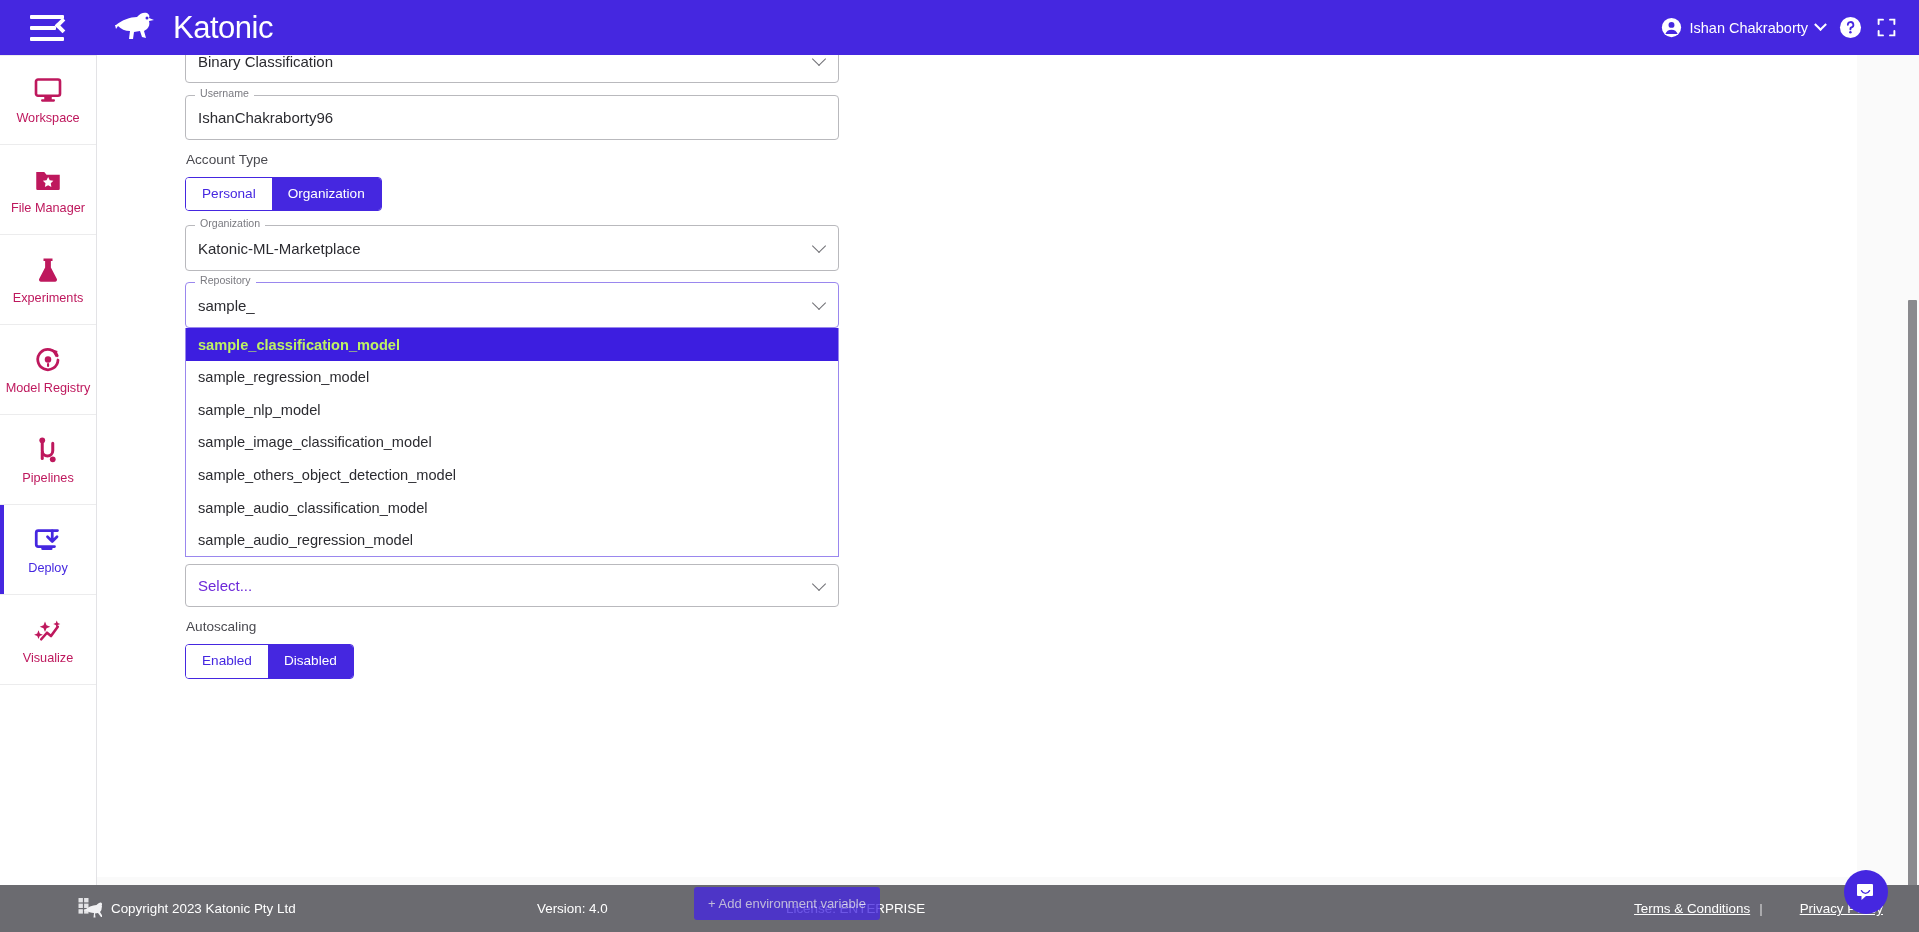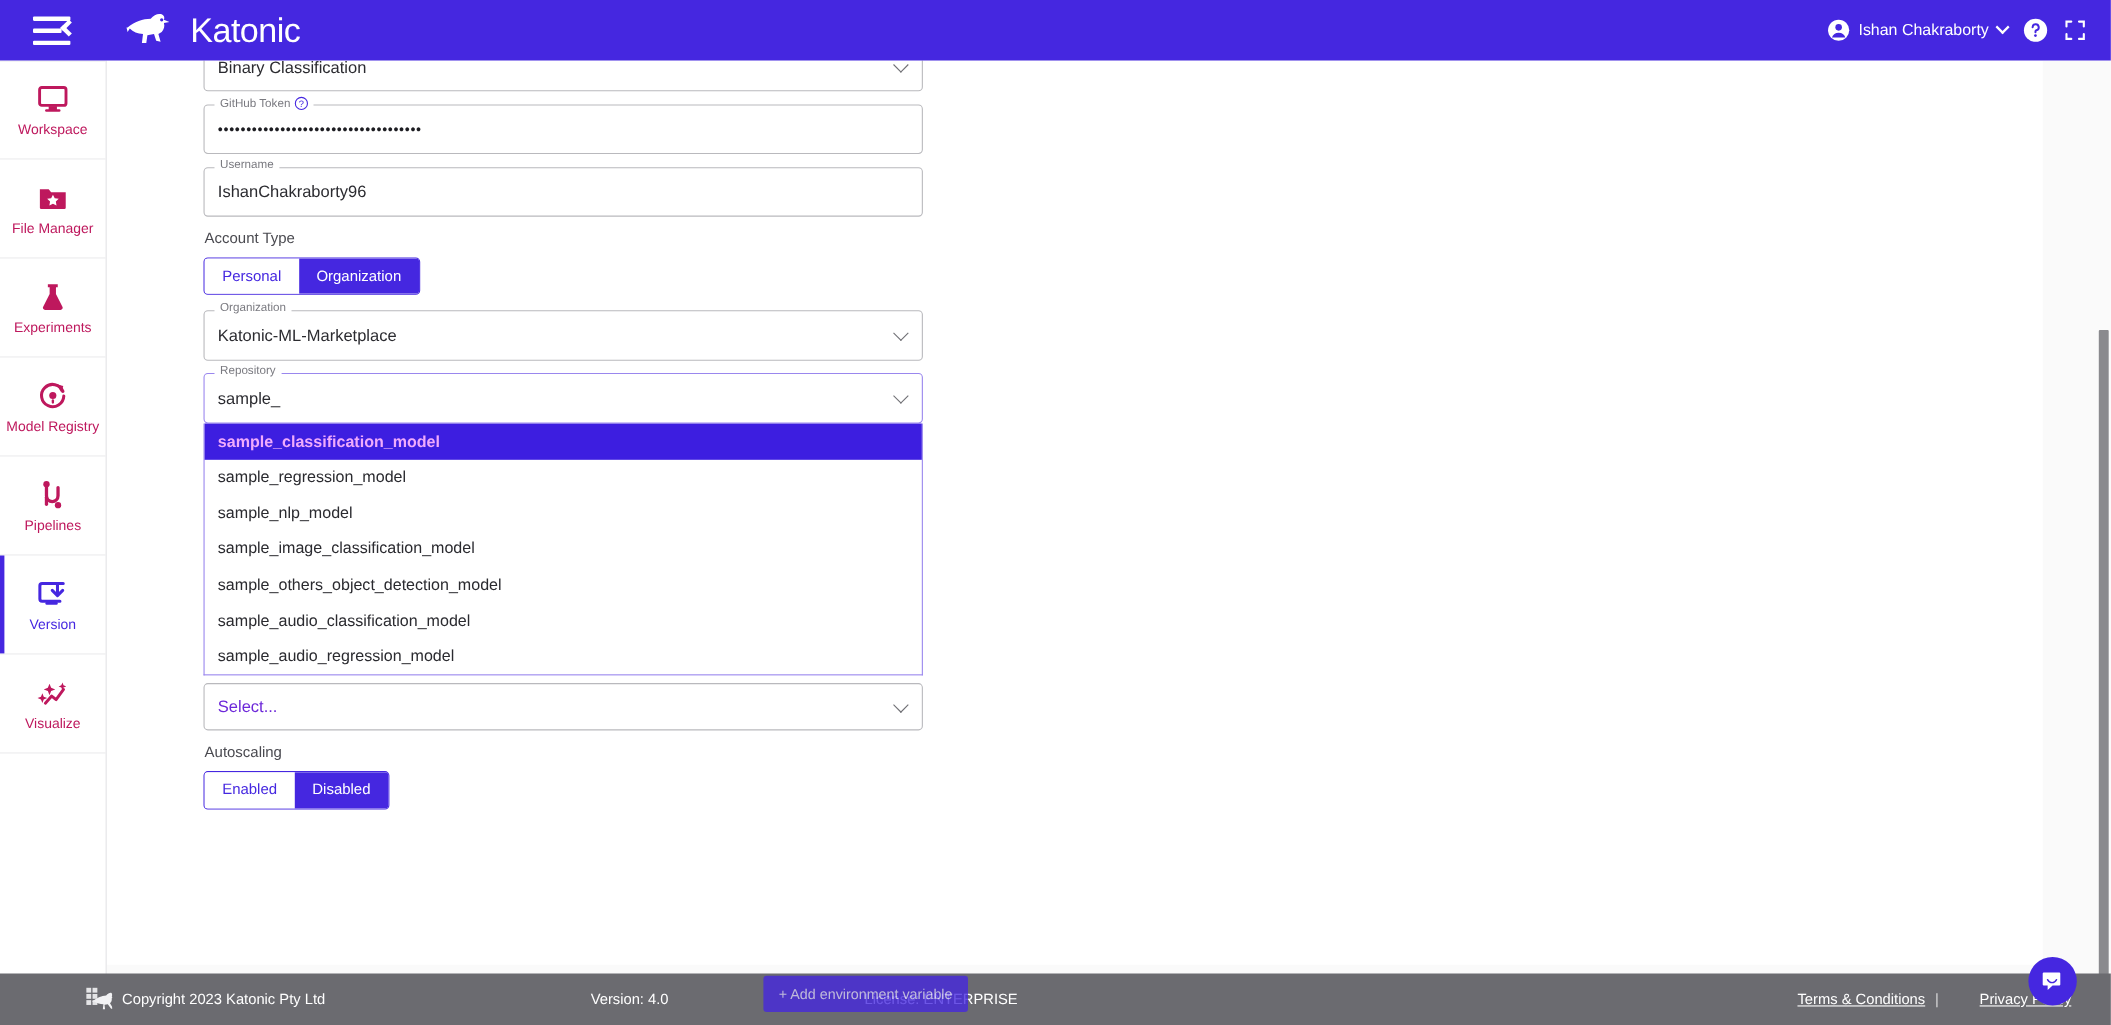--- a/index.html
+++ b/index.html
@@ -208,21 +208,21 @@
   .dd-option {
     height: 32.6px;
     display: flex; align-items: center;
     padding-left: 12px;
     font-size: 14.6px;
     color: #2b2b30;
     cursor: pointer;
   }
   .dd-option.highlight {
     background: #3d1ee0;
-    color: #f0abfc;
+    color: #bef264;
     font-weight: 700;
   }
 
   
   .env-btn {
     position: absolute;
     left: 694px; top: 887px;
     background: #4527e0;
     color: #d7d0f8;
     font-size: 13px;
@@ -381,21 +381,21 @@
       </svg>
       <div class="si-label">Pipelines</div>
     </div>
 
     <div class="side-item active">
       <svg width="30" height="30" viewBox="0 0 24 24">
         <path d="M19.6 4.4H4.2a1.6 1.6 0 0 0-1.6 1.6v9.6a1.6 1.6 0 0 0 1.6 1.6h13" fill="none" stroke="currentColor" stroke-width="2.2" stroke-linecap="round"></path>
         <path d="M15.4 4.6v8.2M11.6 9.4l3.8 3.8 3.8-3.8" fill="none" stroke="currentColor" stroke-width="2.2" stroke-linecap="round" stroke-linejoin="round"></path>
         <rect x="6.6" y="17.8" width="9" height="2.1" rx="1" fill="currentColor"></rect>
       </svg>
-      <div class="si-label">Version</div>
+      <div class="si-label">Deploy</div>
     </div>
 
     <div class="side-item">
       <svg width="30" height="30" viewBox="0 0 24 24">
         <path d="M4.4 12.2l1 2.5 2.5 1-2.5 1-1 2.5-1-2.5-2.5-1 2.5-1z" fill="currentColor"></path>
         <path d="M9.6 5.2l1.2 3 3 1.2-3 1.2-1.2 3-1.2-3-3-1.2 3-1.2z" fill="currentColor"></path>
         <path d="M6.6 19.4l4.6-5.2 3.2 2.6 5.4-7.4" fill="none" stroke="currentColor" stroke-width="2.1" stroke-linecap="round" stroke-linejoin="round"></path>
         <path d="M19 4.4l.8 2 2 .8-2 .8-.8 2-.8-2-2-.8 2-.8z" fill="currentColor"></path>
       </svg>
       <div class="si-label">Visualize</div>
@@ -408,28 +408,20 @@
       <div class="form">
 
         
         <div class="field" style="height:44px;">
           <div class="fbox"></div>
           <div class="fvalue">Binary Classification</div>
           <div class="fchev"></div>
         </div>
 
         
-        <div class="field" style="height:45px;margin-top:12px;">
-          <div class="fbox"></div>
-          <div class="flegend">
-            <span>GitHub Token</span>
-            <span class="help-badge">?</span>
-          </div>
-          <div class="fvalue dots">••••••••••••••••••••••••••••••••••••</div>
-        </div>
 
         
         <div class="field" style="height:45px;margin-top:12px;">
           <div class="fbox"></div>
           <div class="flegend">Username</div>
           <div class="fvalue">IshanChakraborty96</div>
         </div>
 
         
         <div class="section-label">Account Type</div>

